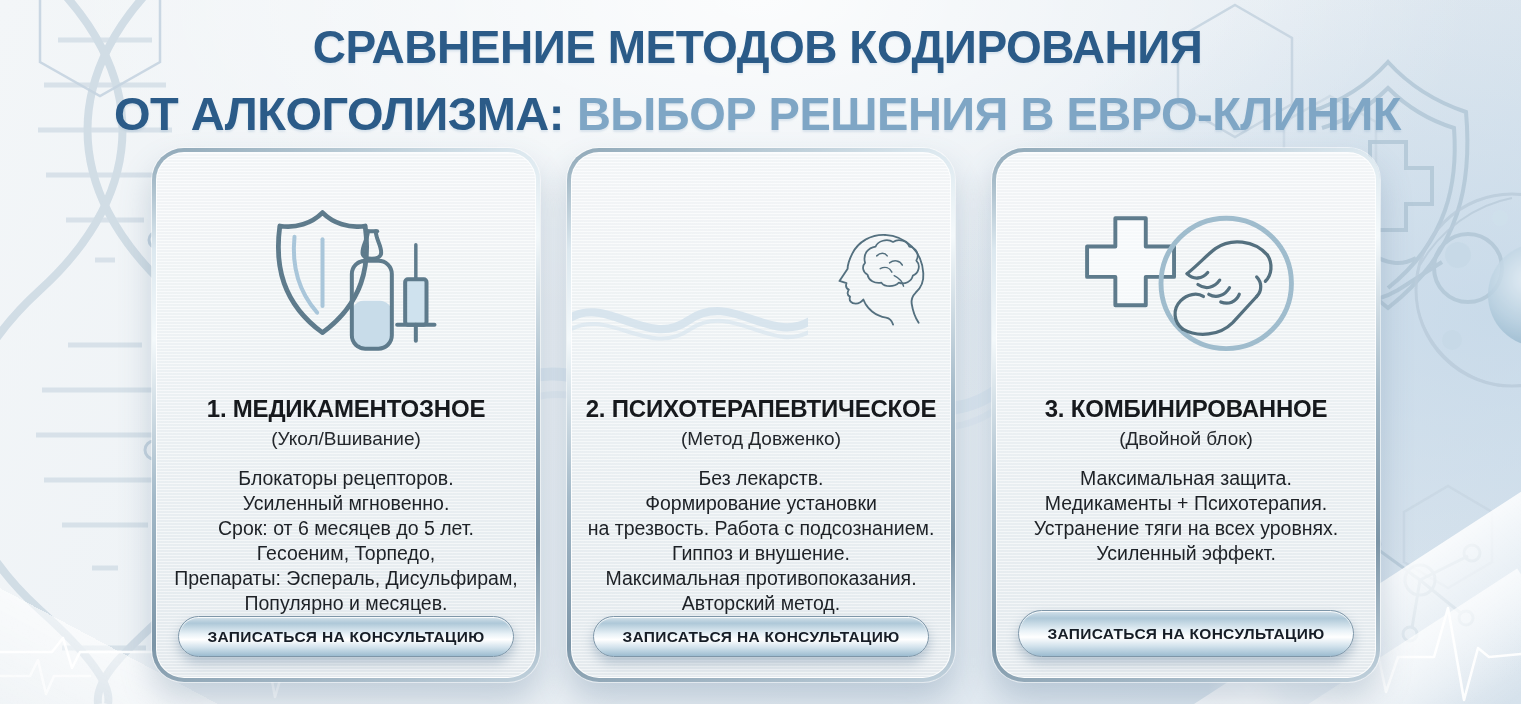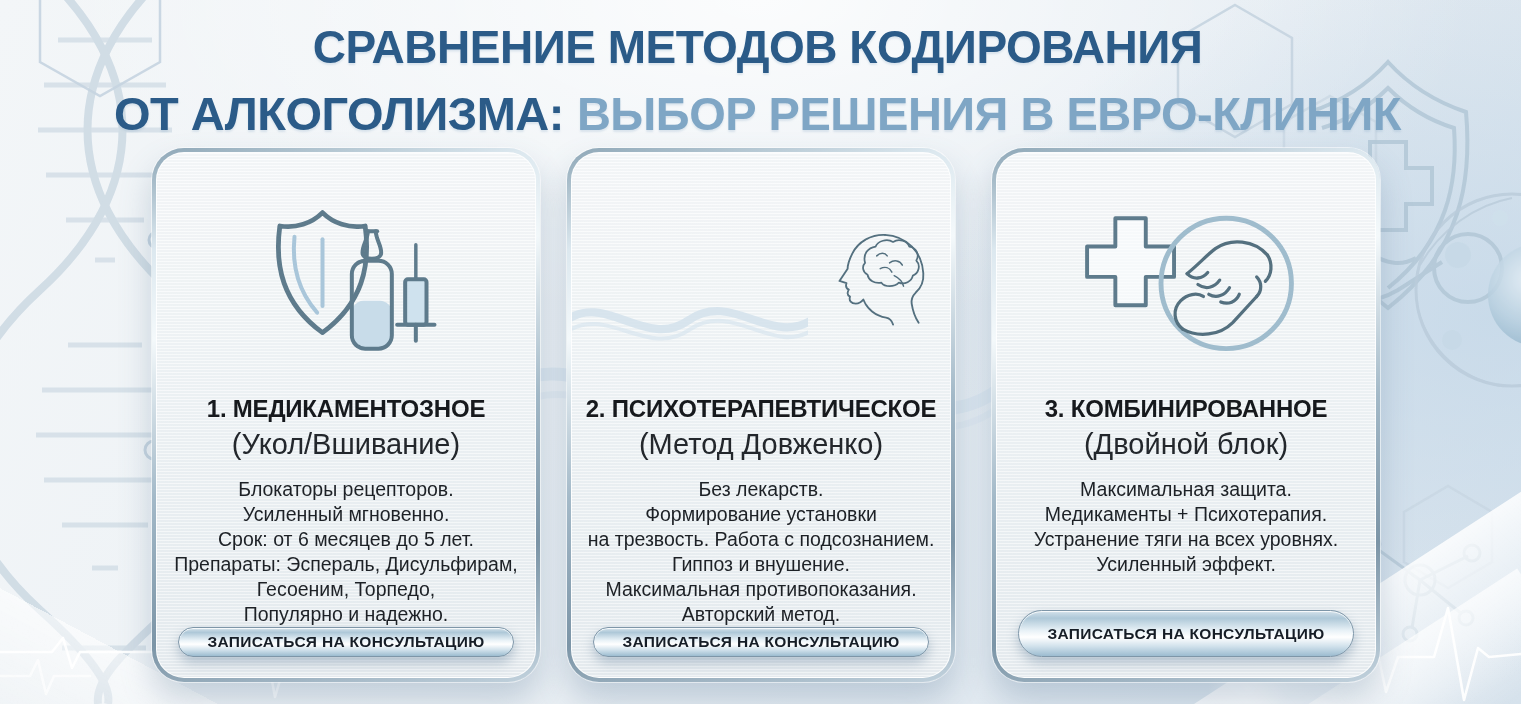--- a/index.html
+++ b/index.html
@@ -46,21 +46,21 @@
     display:flex; flex-direction:column; align-items:center;
     padding:14px 12px 20px;
   }
   .icon-area{ position:relative; width:100%; height:222px; flex:0 0 auto;
     display:flex; align-items:center; justify-content:center; }
   .icon-area svg{ position:relative; z-index:1; }
   .wave-bg{ position:absolute; left:-14px; right:-14px; top:38px; z-index:0; }
 
   .card-title{ font-size:24px; font-weight:800; color:#16191d; letter-spacing:-.2px;
     white-space:nowrap; margin-top:6px; }
-  .card-subtitle{ font-size:29px; color:#23272c; margin-top:5px; white-space:nowrap; }
+  .card-subtitle{ font-size:19px; color:#23272c; margin-top:5px; white-space:nowrap; }
   .card-body{ margin-top:16px; text-align:center; color:#1d2126; font-size:19.5px; line-height:25px; }
   .card-body div{ white-space:nowrap; }
 
   .cta{
     margin-top:auto; width:336px; height:47px; border-radius:24px; cursor:pointer;
     border:1px solid #7e96a8;
     background:linear-gradient(180deg,#d3e1ea 0%,#aec8d8 16%,#e9f2f7 44%,#ffffff 58%,#d2e2ec 78%,#9cbcd0 100%);
     box-shadow:0 6px 12px rgba(90,120,150,.38), inset 0 1px 1px rgba(255,255,255,.9);
     font-family:"Liberation Sans", sans-serif;
     font-size:15.5px; font-weight:800; letter-spacing:.3px; color:#161d26;
@@ -210,23 +210,23 @@
             <line x1="132" y1="110" x2="132" y2="122" stroke="#5e7b8c" stroke-width="3"></line>
           </g>
         </svg>
       </div>
       <h2 class="card-title">1. МЕДИКАМЕНТОЗНОЕ</h2>
       <div class="card-subtitle">(Укол/Вшивание)</div>
       <div class="card-body">
         <div>Блокаторы рецепторов.</div>
         <div>Усиленный мгновенно.</div>
         <div>Срок: от 6 месяцев до 5 лет.</div>
+        <div>Гесоеним, Торпедо,</div>
         <div>Препараты: Эспераль, Дисульфирам,</div>
-        <div>Гесоеним, Торпедо,</div>
-        <div>Популярно и надежно.</div>
+        <div>Популярно и месяцев.</div>
       </div>
       <button class="cta">ЗАПИСАТЬСЯ НА КОНСУЛЬТАЦИЮ</button>
     </div>
   </section>
 
   <section class="card c2">
     <div class="card-inner">
       <div class="icon-area">
         <svg class="wave-bg" width="408" height="150" viewBox="0 0 408 150">
           <g fill="none" stroke="#d2e1ec" opacity=".8">

